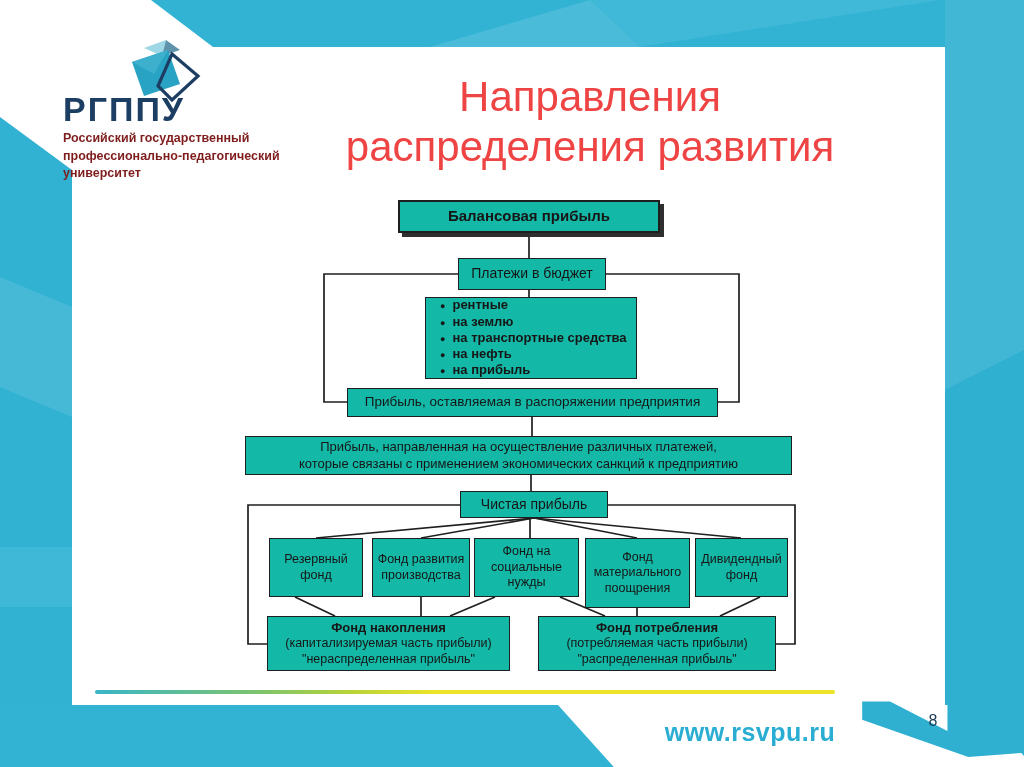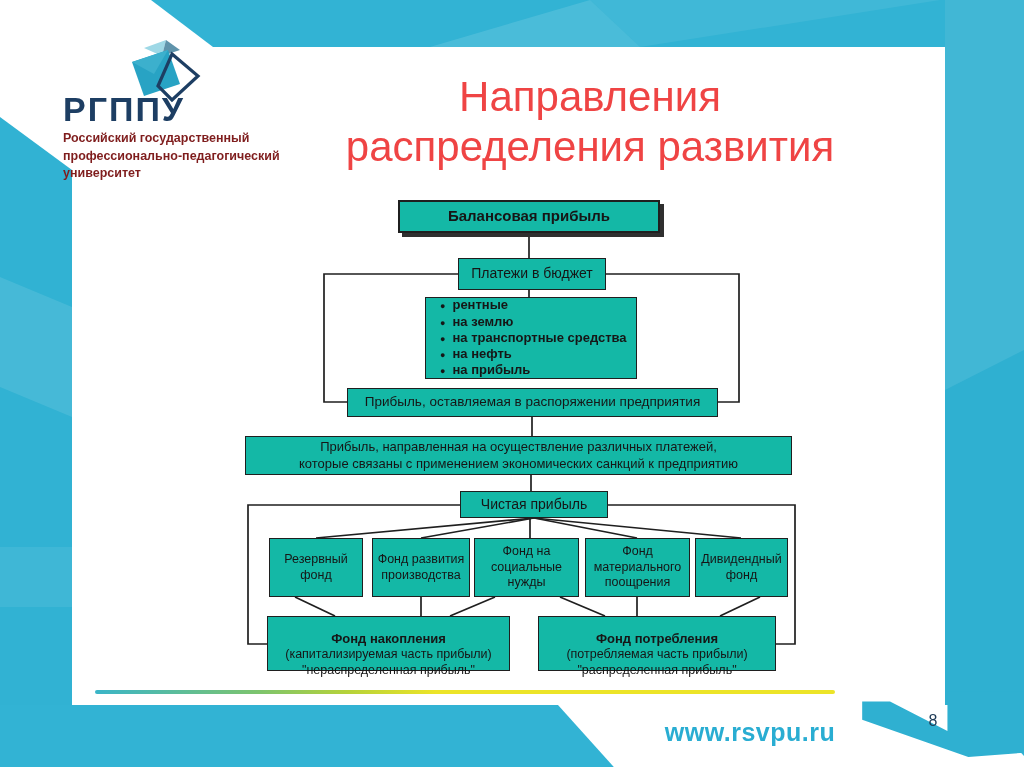--- a/index.html
+++ b/index.html
@@ -99,21 +99,21 @@
     text-align:center;color:#161616;box-sizing:border-box;
     font-size:13.5px;font-weight:500;line-height:1.25;
   }
   .bx-shadow{border-width:2px;box-shadow:4px 4px 0 #2f2f2f;font-weight:700;font-size:15px;}
   .bx-bullets{flex-direction:column;align-items:flex-start;justify-content:center;
     padding:4px 6px 4px 14px;font-size:13px;font-weight:600;text-align:left;}
   .bullet-row{display:flex;align-items:baseline;gap:7px;white-space:nowrap;}
   .bullet-row .dot{font-size:9px;}
   .bx-two-lines{flex-direction:column;font-size:13px;}
   .bx-fund{font-size:12.5px;padding:2px;}
-  .bx-bottom{flex-direction:column;font-size:12.5px;padding:14px;justify-content:space-between;}
+  .bx-bottom{flex-direction:column;font-size:12.5px;padding:14px;}
   .bx-bottom .t{font-weight:700;font-size:13px;}
 </style>
 </head>
 <body>
 
 <div class="top-band">
   <div class="facet1"></div>
   <div class="facet2"></div>
 </div>
 <div class="right-strip">
@@ -215,21 +215,21 @@
   <div class="bx bx-two-lines" style="left:5px;top:241px;width:547px;height:39px;">
     <div>Прибыль, направленная на осуществление различных платежей,</div>
     <div>которые связаны с применением экономических санкций к предприятию</div>
   </div>
 
   <div class="bx" style="left:220px;top:296px;width:148px;height:27px;font-size:14px;">Чистая прибыль</div>
 
   <div class="bx bx-fund" style="left:29px;top:343px;width:94px;height:59px;">Резервный фонд</div>
   <div class="bx bx-fund" style="left:132px;top:343px;width:98px;height:59px;">Фонд развития производства</div>
   <div class="bx bx-fund" style="left:234px;top:343px;width:105px;height:59px;">Фонд на социальные нужды</div>
-  <div class="bx bx-fund" style="left:345px;top:343px;width:105px;height:59px;">Фонд материального поощрения</div>
+  <div class="bx bx-fund" style="left:345px;top:343px;width:105px;height:70px;">Фонд материального поощрения</div>
   <div class="bx bx-fund" style="left:455px;top:343px;width:93px;height:59px;">Дивидендный фонд</div>
 
   <div class="bx bx-bottom" style="left:27px;top:421px;width:243px;height:55px;">
     <div class="t">Фонд накопления</div>
     <div>(капитализируемая часть прибыли)</div>
     <div>"нераспределенная прибыль"</div>
   </div>
 
   <div class="bx bx-bottom" style="left:298px;top:421px;width:238px;height:55px;">
     <div class="t">Фонд потребления</div>

